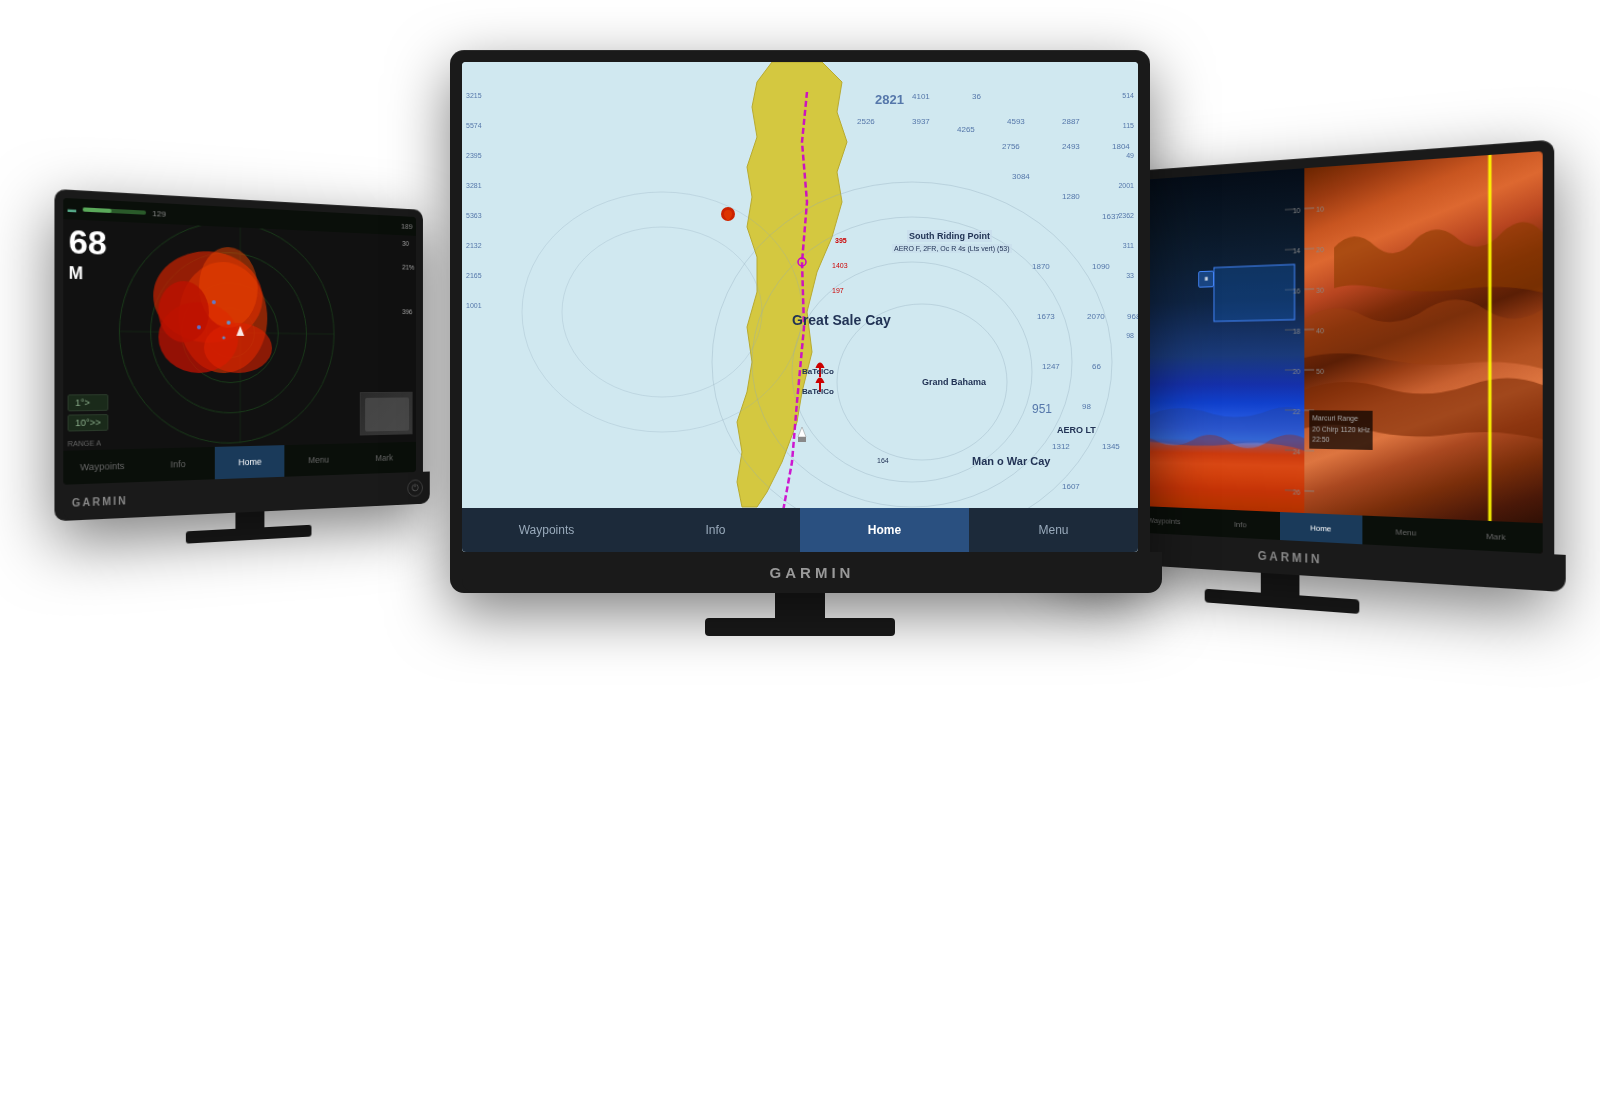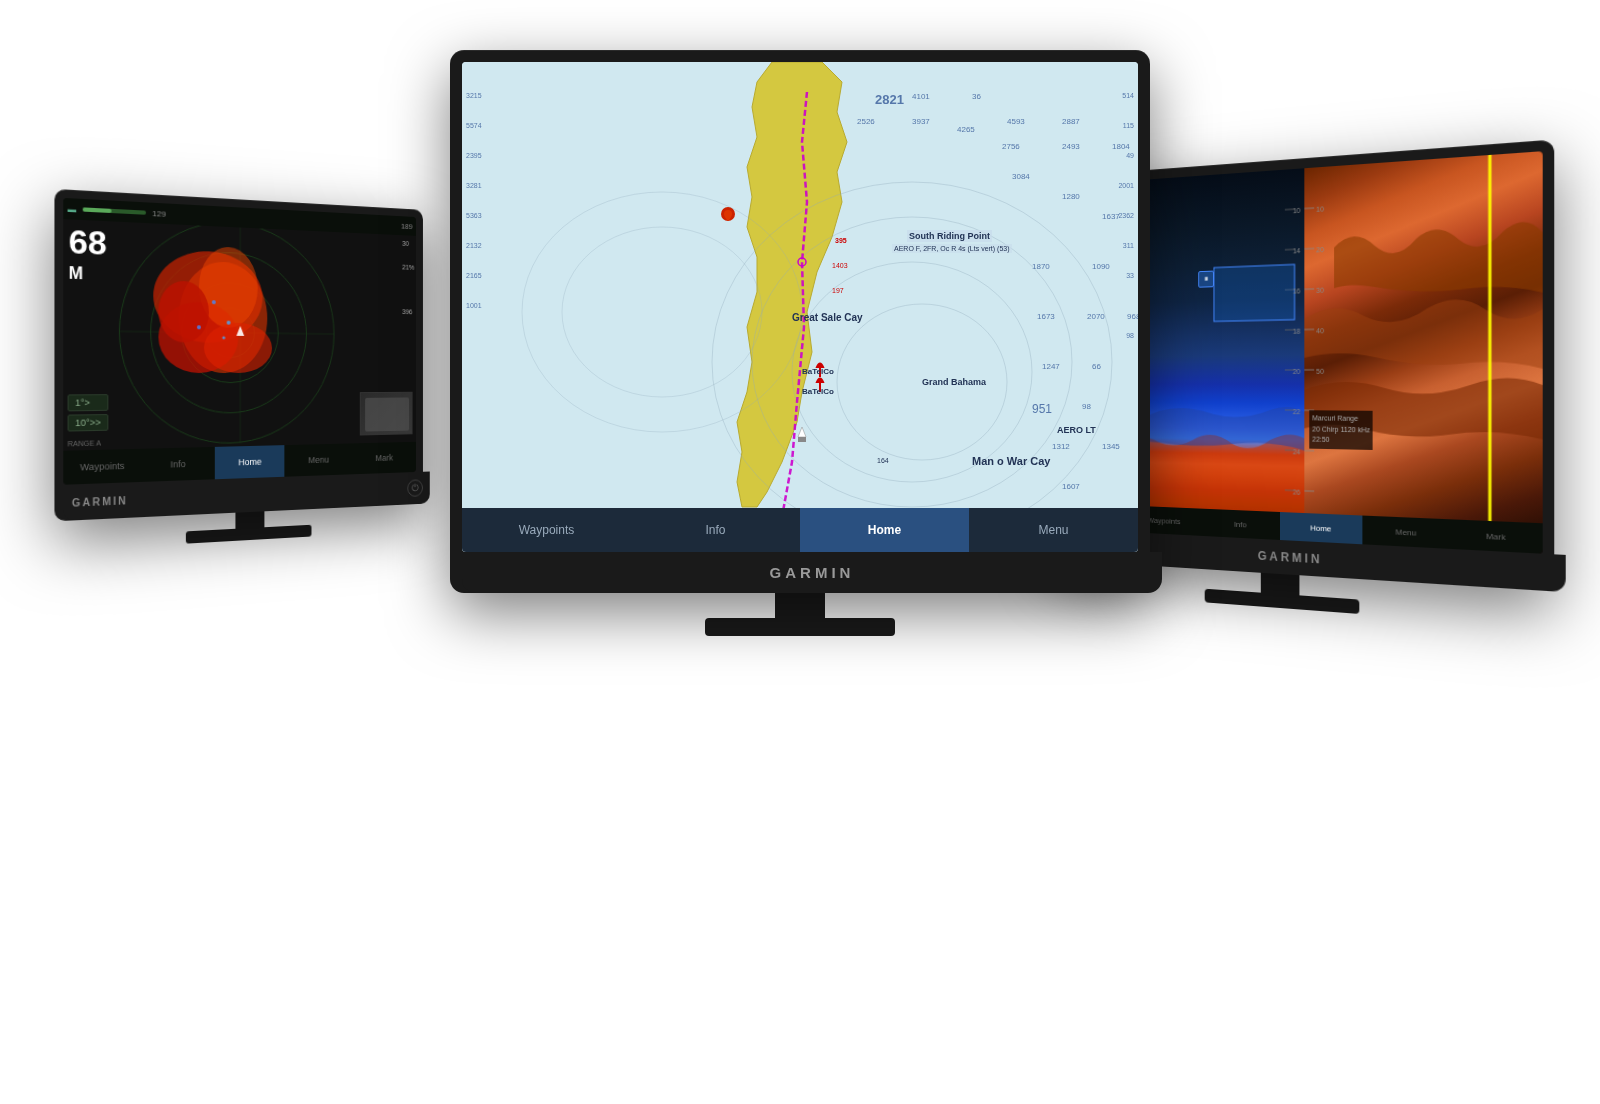--- a/index.html
+++ b/index.html
@@ -524,21 +524,21 @@
           <div style="position:absolute;right:4px;top:60px;color:#5577aa;font-size:7px;">115</div>
           <div style="position:absolute;right:4px;top:90px;color:#5577aa;font-size:7px;">49</div>
           <div style="position:absolute;right:4px;top:120px;color:#5577aa;font-size:7px;">2001</div>
           <div style="position:absolute;right:4px;top:150px;color:#5577aa;font-size:7px;">2362</div>
           <div style="position:absolute;right:4px;top:180px;color:#5577aa;font-size:7px;">311</div>
           <div style="position:absolute;right:4px;top:210px;color:#5577aa;font-size:7px;">33</div>
           <div style="position:absolute;right:4px;top:270px;color:#5577aa;font-size:7px;">98</div>
 
           <div style="position:absolute;top:168px;left:445px;color:#223355;font-size:9px;font-weight:bold;background:rgba(200,220,235,0.7);padding:1px 2px;white-space:nowrap;">South Riding Point</div>
           <div style="position:absolute;top:182px;left:430px;color:#223355;font-size:7px;background:rgba(200,220,235,0.6);padding:1px 2px;white-space:nowrap;">AERO F, 2FR, Oc R 4s (Lts vert) (53)</div>
-          <div style="position:absolute;top:250px;left:330px;color:#223355;font-size:10px;font-weight:bold;">Great Sale Cay</div>
+          <div style="position:absolute;top:250px;left:330px;color:#223355;font-size:14px;font-weight:bold;">Great Sale Cay</div>
           <div style="position:absolute;top:305px;left:340px;color:#223355;font-size:8px;font-weight:bold;">BaTelCo</div>
           <div style="position:absolute;top:325px;left:340px;color:#223355;font-size:8px;font-weight:bold;">BaTelCo</div>
           <div style="position:absolute;top:315px;left:460px;color:#223355;font-size:9px;font-weight:bold;">Grand Bahama</div>
           <div style="position:absolute;top:315px;left:595px;color:#223355;font-size:9px;font-weight:bold;margin-top:48px;">AERO LT</div>
           <div style="position:absolute;top:385px;left:510px;color:#223355;font-size:11px;font-weight:bold;margin-top:8px;">Man o War Cay</div>
           <div style="position:absolute;top:465px;left:540px;color:#223355;font-size:9px;font-weight:bold;">BaTelCo</div>
 
           <div style="position:absolute;top:175px;left:373px;color:#cc0000;font-size:7px;font-weight:bold;">395</div>
           <div style="position:absolute;top:200px;left:370px;color:#cc0000;font-size:7px;">1403</div>
           <div style="position:absolute;top:225px;left:370px;color:#cc0000;font-size:7px;">197</div>

